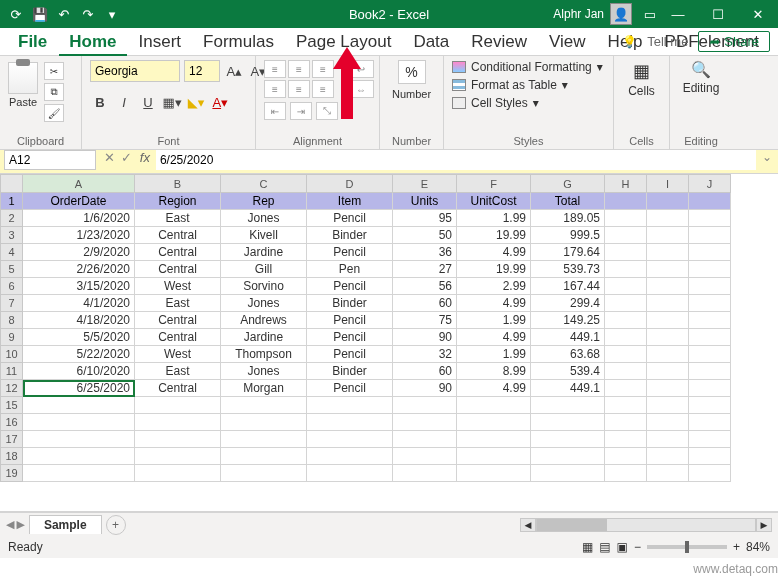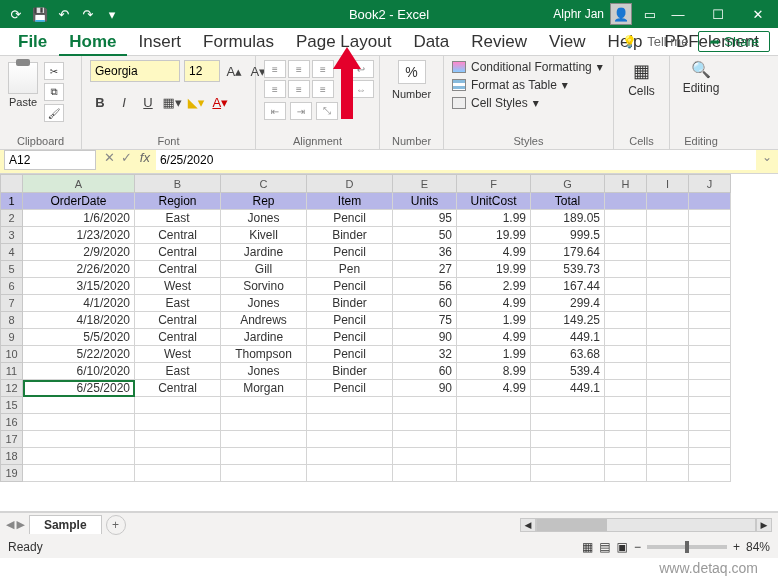--- a/index.html
+++ b/index.html
@@ -68,21 +68,21 @@
 .hscroll-thumb{position:absolute;left:0;top:0;height:100%;width:70px;background:#c2c2c2;}
 .hscroll-btn{width:16px;height:14px;border:1px solid #c8c8c8;background:#e6e6e6;font-size:9px;display:flex;align-items:center;justify-content:center;cursor:pointer;}
 .statusbar{height:22px;background:#f3f2f1;display:flex;align-items:center;justify-content:space-between;padding:0 8px;font-size:12px;color:#333;}
 .status-left{display:flex;align-items:center;gap:14px;}
 .zoom{display:flex;align-items:center;gap:6px;}
 .zoom-track{width:80px;height:4px;background:#c8c8c8;position:relative;}
 .zoom-thumb{position:absolute;left:38px;top:-4px;width:4px;height:12px;background:#666;}
 .arrow-overlay{position:absolute;left:333px;top:47px;pointer-events:none;}
 .arrow-head{width:0;height:0;border-left:14px solid transparent;border-right:14px solid transparent;border-bottom:22px solid #e4002b;}
 .arrow-stem{width:12px;height:50px;background:#e4002b;margin-left:8px;}
-.watermark{position:absolute;right:20px;bottom:2px;font-size:14px;color:#999;}
+.watermark{position:absolute;right:0;bottom:2px;font-size:12px;color:#999;}
 </style>
 </head>
 <body>
 
 <div class="titlebar">
   <div class="tb-left">
     <span class="tb-icon">⟳</span>
     <span class="tb-icon">💾</span>
     <span class="tb-icon">↶</span>
     <span class="tb-icon">↷</span>

